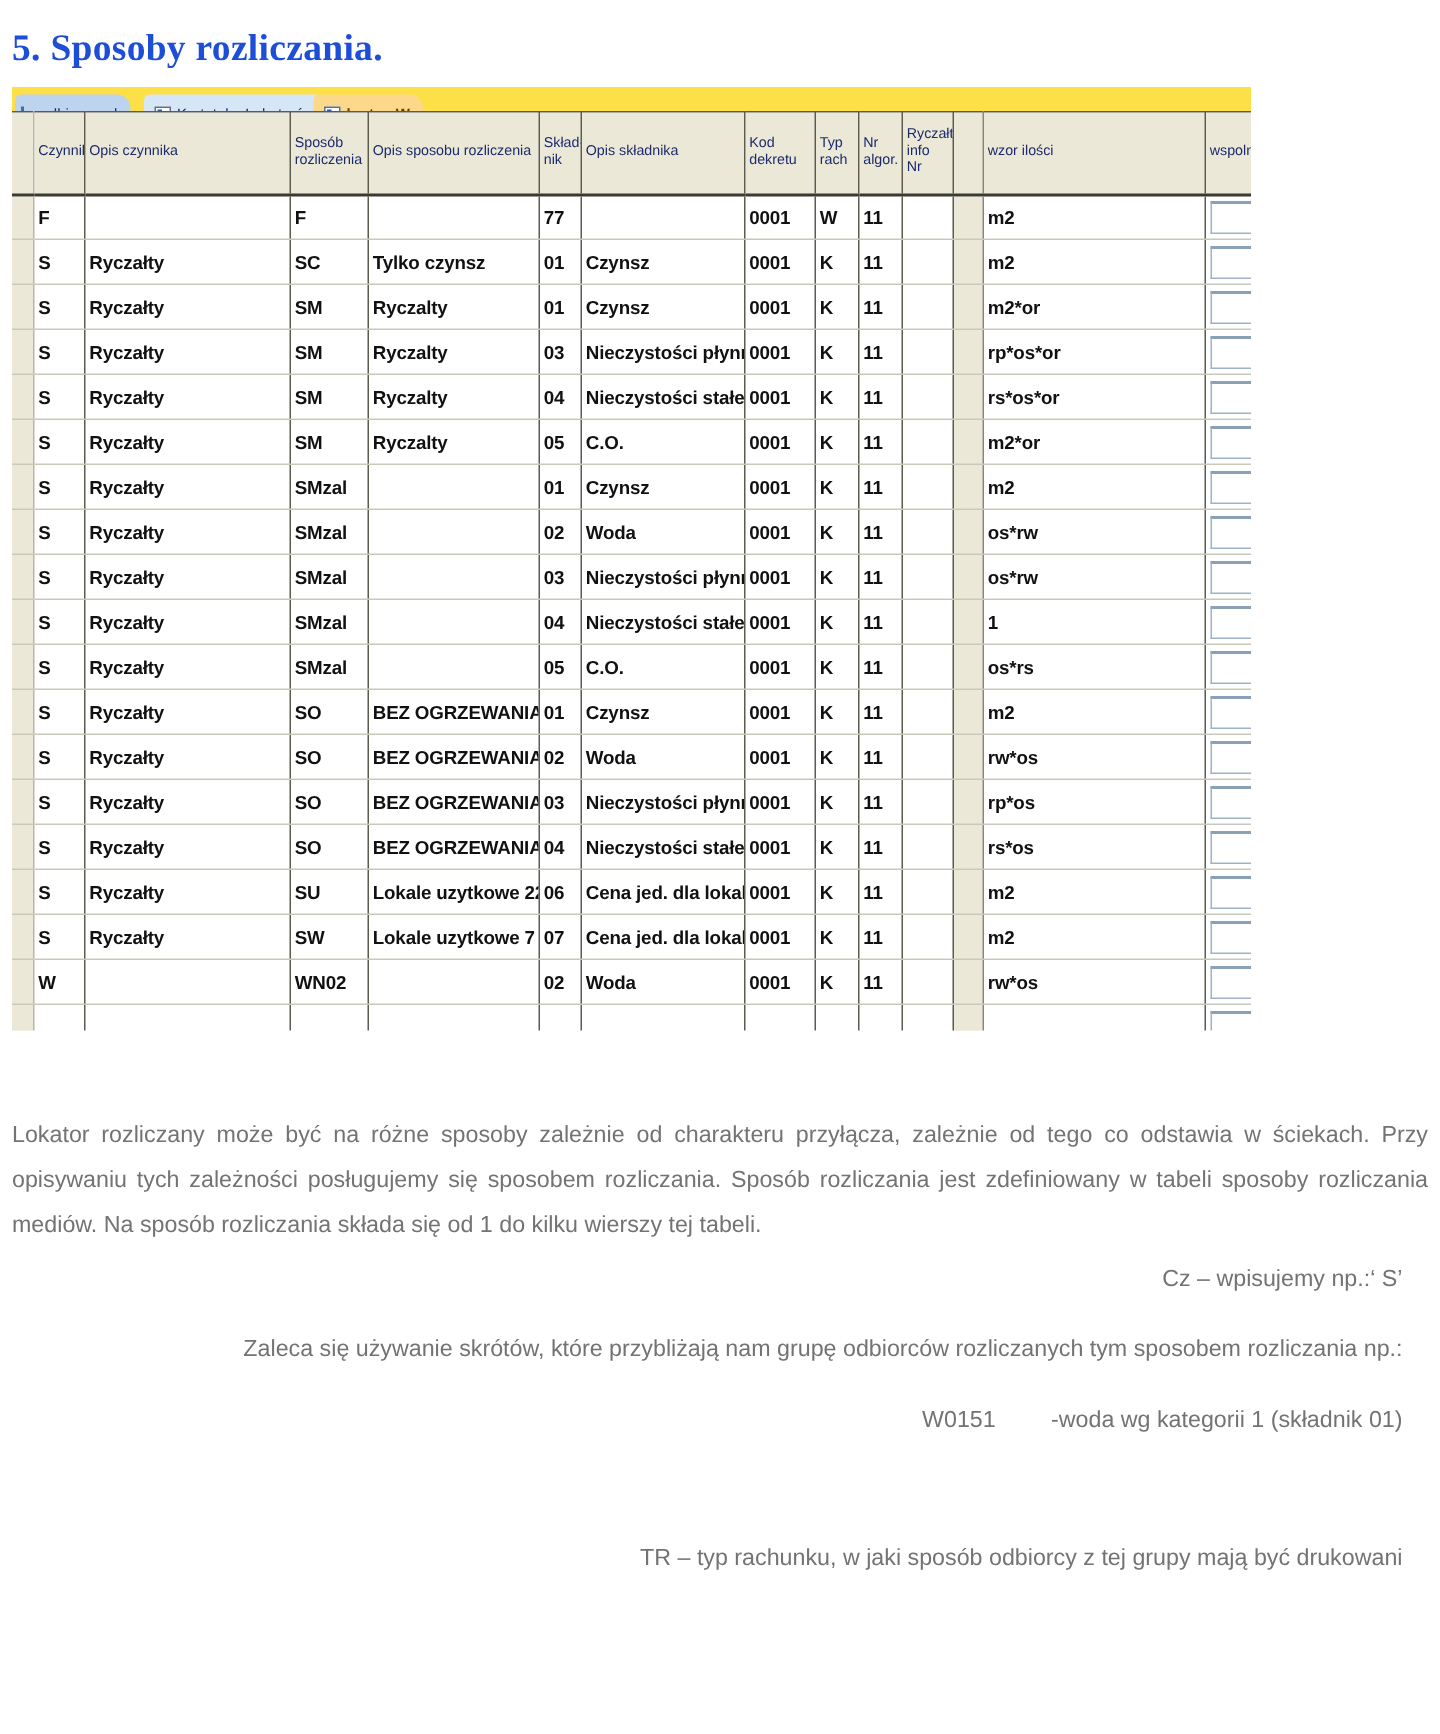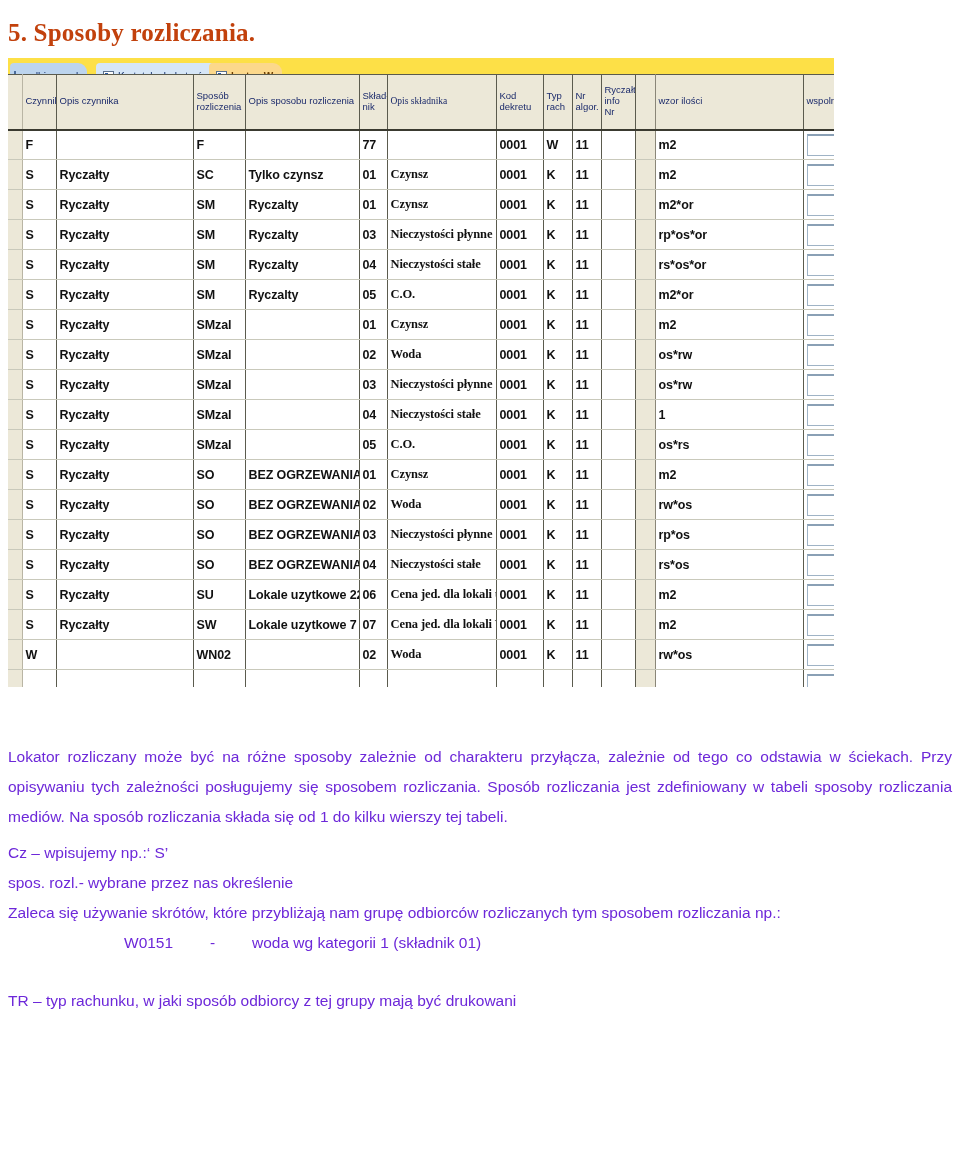--- a/index.html
+++ b/index.html
@@ -18,21 +18,21 @@
 
   
   .page-heading {
     position: absolute;
     left: 8px;
     top: 2px;
     font-family: "Liberation Serif", serif;
     font-weight: bold;
     font-size: 25px;
     letter-spacing: 0.2px;
-    color: #c2410c;
+    color: #1d4ed8;
     white-space: nowrap;
   }
 
   
   .screenshot {
     position: absolute;
     left: 8px;
     top: 58px;
     width: 826px;
     height: 646px;
@@ -155,21 +155,21 @@
   }
   .grid-table thead th.c-gap,
   .grid-table thead th.c-sel { border-bottom: 2px solid #3a3a30; }
 
   
   .c-czynnik  { width: 34px; }
   .c-opisczyn { width: 137px; }
   .c-sposob   { width: 52px; }
   .c-opissp   { width: 114px; }
   .c-sklad    { width: 28px; }
-  .c-opisskl  { width: 109px; font-family: Liberation Serif, serif; }
+  .c-opisskl  { width: 109px; }
   .c-koddek   { width: 47px; }
   .c-typrach  { width: 29px; }
   .c-nralgor  { width: 29px; }
   .c-ryczinfo { width: 34px; }
   .c-wzor     { width: 148px; }
   .c-wspol    { width: 59px; }
 
   
   .tbox {
     display: block;
@@ -188,27 +188,27 @@
 
   
   .body-text {
     position: absolute;
     left: 8px;
     top: 742px;
     width: 944px;
     font-family: "Liberation Sans", sans-serif;
     font-size: 15.5px;
     line-height: 30px;
-    color: #6d28d9;
+    color: #737373;
   }
   .para {
     text-align: justify;
     margin: 0 0 6px 0;
   }
-  .line { margin: 0; white-space: nowrap; }
+  .line { margin: 17px; white-space: nowrap; text-align: right; }
   .line.spaced { margin-top: 2px; }
   .indent-1 { padding-left: 116px; }
   .gap-block { height: 28px; }
   .defn-term { display: inline-block; min-width: 86px; }
   .defn-dash { display: inline-block; width: 42px; }
 </style>
 </head>
 <body>
 
 <h1 class="page-heading">5. Sposoby rozliczania.</h1>
@@ -642,20 +642,19 @@
             </td>
           </tr>
         </tbody>
     </table>
   </div>
 </div>
 
 <div class="body-text">
   <p class="para">Lokator rozliczany może być na różne sposoby zależnie od charakteru przyłącza, zależnie od tego co odstawia w ściekach. Przy opisywaniu tych zależności posługujemy się sposobem rozliczania. Sposób rozliczania jest zdefiniowany w tabeli sposoby rozliczania mediów. Na sposób rozliczania składa się od 1 do kilku wierszy tej tabeli.</p>
   <p class="line spaced">Cz – wpisujemy  np.:‘ S’</p>
-  <p class="line">spos. rozl.- wybrane przez nas określenie</p>
   <p class="line">Zaleca się używanie skrótów, które przybliżają nam grupę odbiorców rozliczanych tym sposobem rozliczania np.:</p>
   <p class="line indent-1">
     <span class="defn-term">W0151</span><span class="defn-dash">-</span><span>woda wg kategorii 1 (składnik 01)</span>
   </p>
   <div class="gap-block"></div>
   <p class="line">TR – typ rachunku, w jaki sposób odbiorcy z tej grupy mają być drukowani</p>
 </div>
 
 </body></html>

